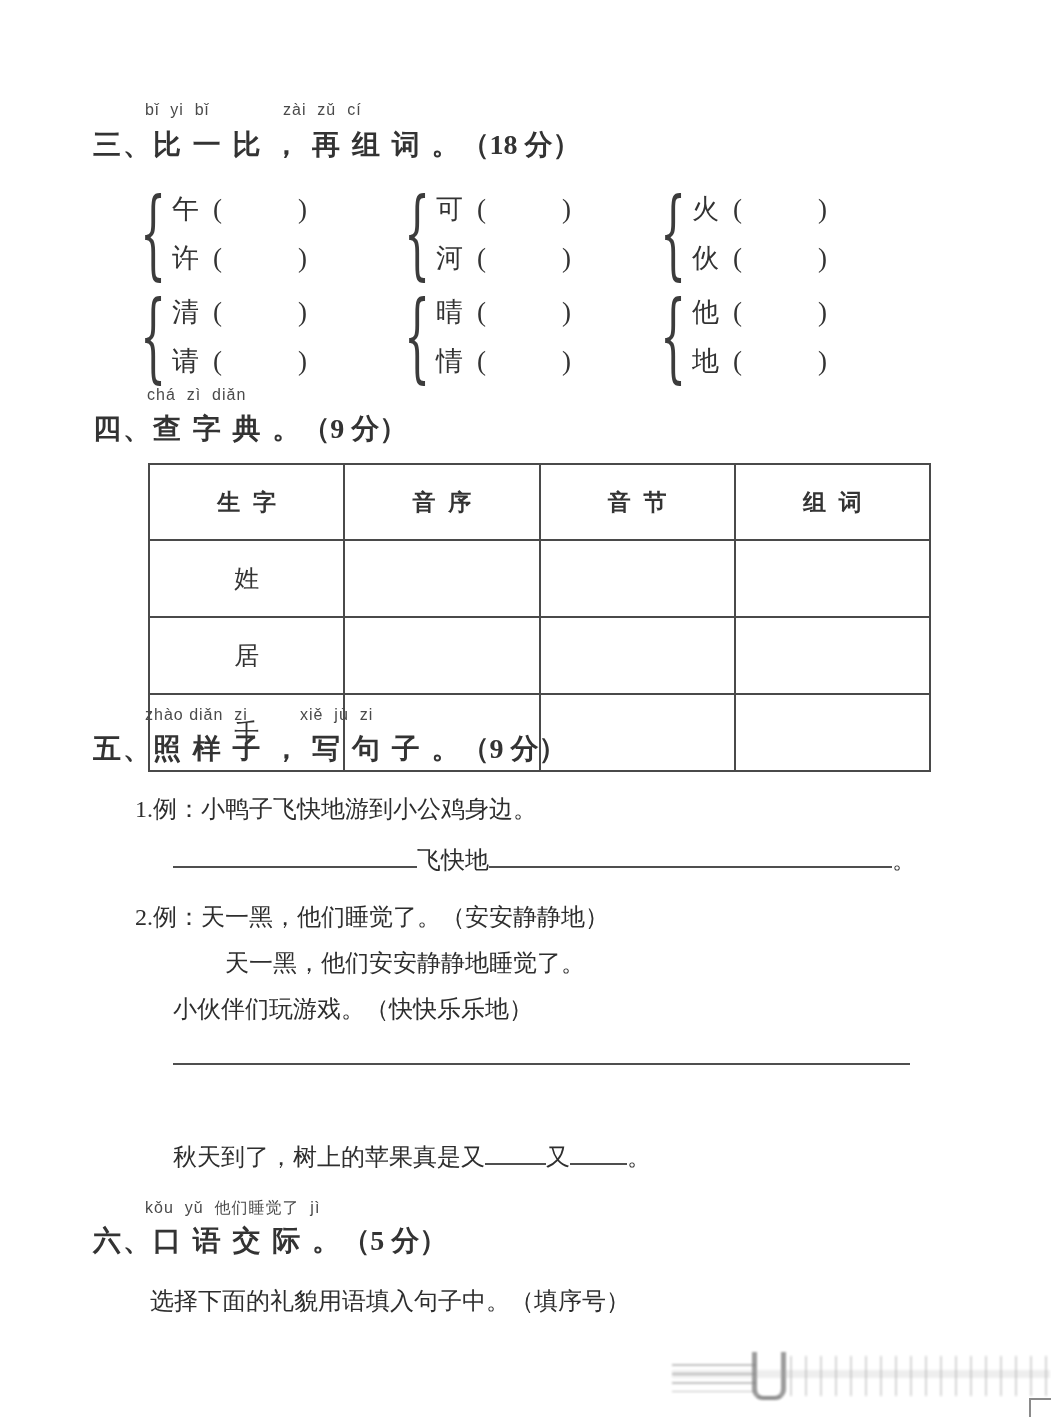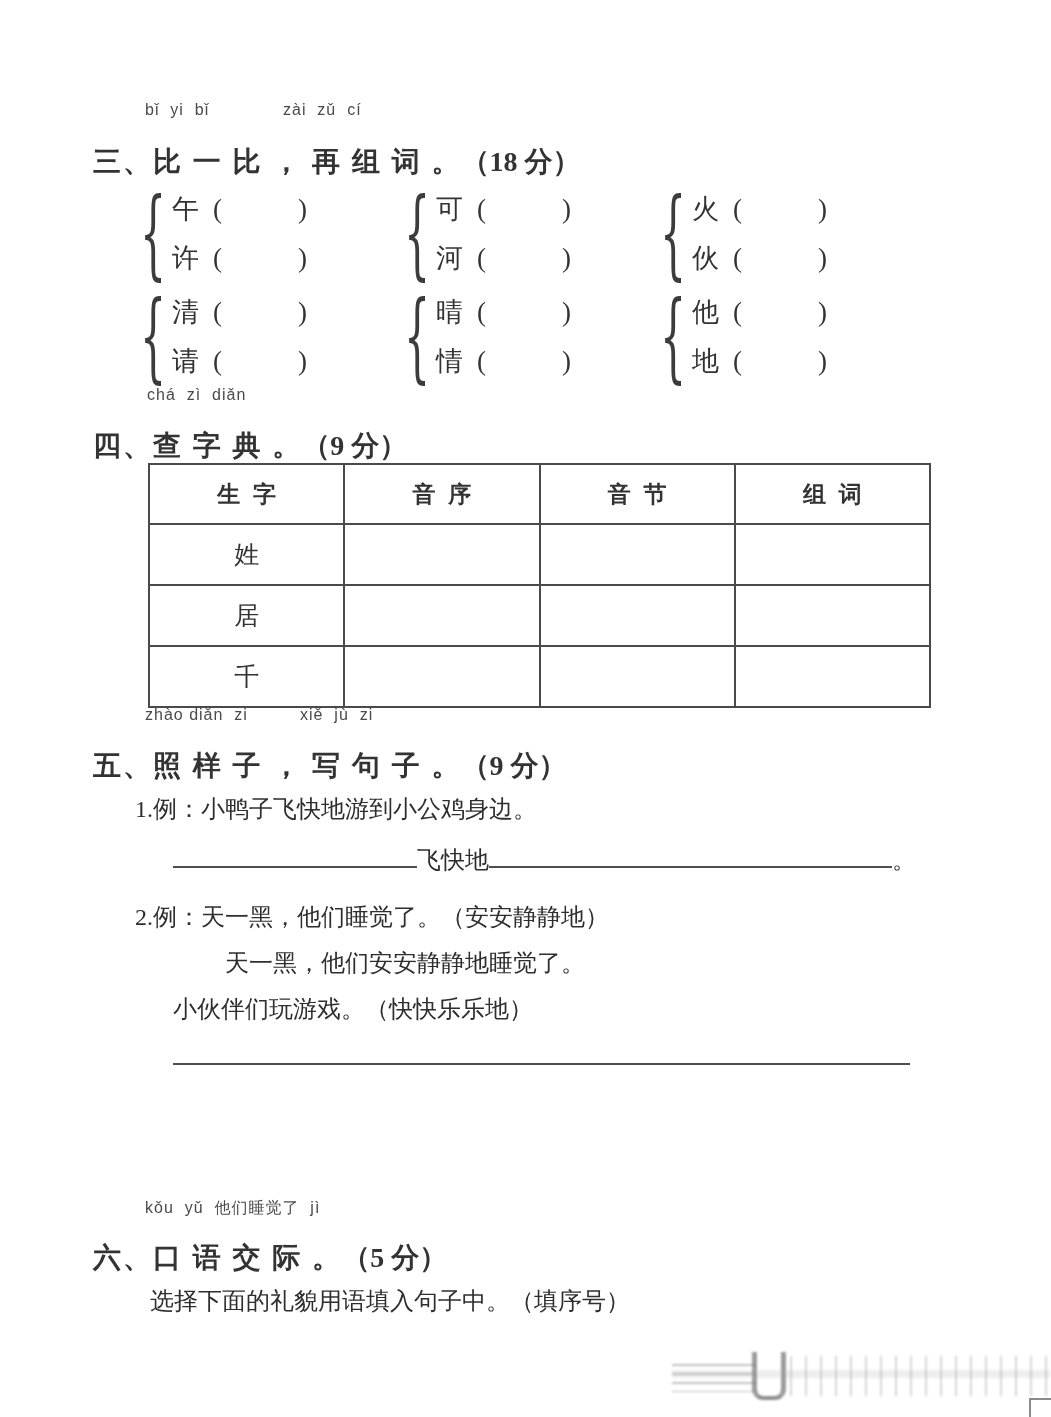--- a/index.html
+++ b/index.html
@@ -1,31 +1,31 @@
 <!DOCTYPE html>
 <html><head>
 <meta charset="utf-8">
 <style>
   html,body{margin:0;padding:0;background:#ffffff;}
   .page{position:relative;width:1051px;height:1417px;background:#ffffff;overflow:hidden;
         font-family:"Liberation Serif","DejaVu Serif",serif;color:#2e2e2e;}
   .pinyin{position:absolute;font-family:"Liberation Sans","DejaVu Sans",sans-serif;
           font-size:16px;color:#4a4a4a;white-space:pre;letter-spacing:1px;}
   .sec-header{position:absolute;font-family:"Liberation Sans","DejaVu Sans",sans-serif;
-          font-weight:700;font-size:28px;color:#333;letter-spacing:2px;white-space:pre;margin-top:17px;}
+          font-weight:700;font-size:28px;color:#333;letter-spacing:2px;white-space:pre;}
   .sec-header .score{font-family:"Liberation Serif","DejaVu Serif",serif;letter-spacing:0;}
   .pair-group{position:absolute;width:235px;height:100px;}
   .brace{position:absolute;left:-8px;top:-4px;height:104px;line-height:104px;font-size:98px;
          font-weight:400;color:#3c3c3c;transform:scaleX(0.42);transform-origin:left center;
          font-family:"DejaVu Serif",serif;}
   .pair-row{position:absolute;left:24px;height:49px;line-height:49px;font-size:27px;white-space:pre;color:#333;}
   .pair-row .po{margin-left:14px;}
   .pair-row .pc{margin-left:76px;}
   .dict-table{position:absolute;border-collapse:collapse;table-layout:fixed;width:783px;}
-  .dict-table th,.dict-table td{border:2px solid #4a4a4a;text-align:center;padding:4px;}
+  .dict-table th,.dict-table td{border:2px solid #4a4a4a;text-align:center;padding:12px;}
   .dict-table th{height:50px;font-family:"Liberation Sans","DejaVu Sans",sans-serif;
           font-weight:700;font-size:23px;color:#333;white-space:pre;}
   .dict-table td{height:51px;font-size:25px;color:#333;}
   .bodyline{position:absolute;font-size:24px;color:#2e2e2e;white-space:pre;line-height:34px;}
   .blank{display:inline-block;border-bottom:2px solid #4f4f4f;height:26px;vertical-align:baseline;}
   .longline{position:absolute;border-top:2px solid #4f4f4f;}
   .watermark{position:absolute;left:672px;top:1352px;width:378px;height:48px;filter:blur(1px);opacity:.55;}
   .wm-hlines{position:absolute;left:0;top:12px;width:84px;height:28px;
       background:repeating-linear-gradient(180deg,rgba(50,50,50,.55) 0 2px,transparent 2px 9px);}
   .wm-u{position:absolute;left:80px;top:0;width:24px;height:44px;
@@ -113,20 +113,21 @@
   <div class="sec-header" style="left:93px;top:730px"><span>五、</span><span>照 样 子 ， 写 句 子 。</span><span class="score">（9 分）</span></div>
 
   <div class="bodyline" style="left:135px;top:792px"><span>1.</span><span>例：</span><span>小鸭子飞快地游到小公鸡身边。</span></div>
   <div class="bodyline" style="left:173px;top:840px"><span class="blank" style="width:244px"></span><span>飞快地</span><span class="blank" style="width:403px"></span><span>。</span></div>
 
   <div class="bodyline" style="left:135px;top:900px"><span>2.</span><span>例：</span><span>天一黑，他们睡觉了。（安安静静地）</span></div>
   <div class="bodyline" style="left:173px;top:992px">小伙伴们玩游戏。（快快乐乐地）</div>
   <div class="bodyline" style="left:225px;top:946px">天一黑，他们安安静静地睡觉了。</div>
   <div class="longline" style="left:173px;top:1063px;width:737px"></div>
 
+  <div class="bodyline" style="left:173px;top:1137px"><span>秋天到了，树上的苹果真是又</span><span class="blank" style="width:61px"></span><span>又</span><span class="blank" style="width:57px"></span><span>。</span></div>
 
   <div class="pinyin" style="left:145px;top:1198px">kǒu  yǔ  他们睡觉了  jì</div>
   <div class="sec-header" style="left:93px;top:1222px"><span>六、</span><span>口 语 交 际 。</span><span class="score">（5 分）</span></div>
   <div class="bodyline" style="left:150px;top:1284px">选择下面的礼貌用语填入句子中。（填序号）</div>
 
   <div class="watermark">
     <div class="wm-hlines"></div>
     <div class="wm-u"></div>
     <div class="wm-ticks"></div>
     <div class="wm-band"></div>

